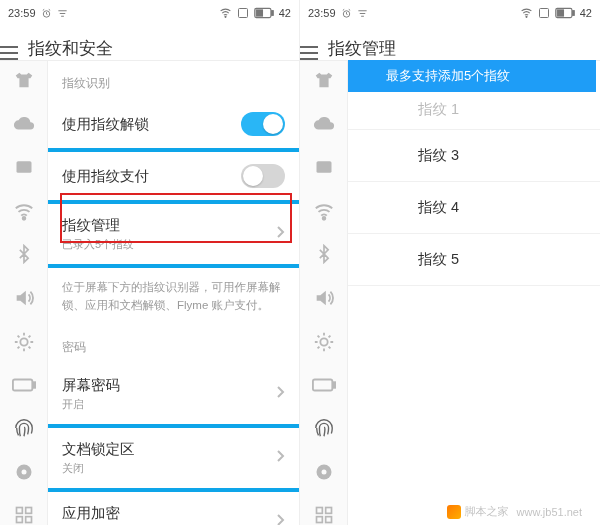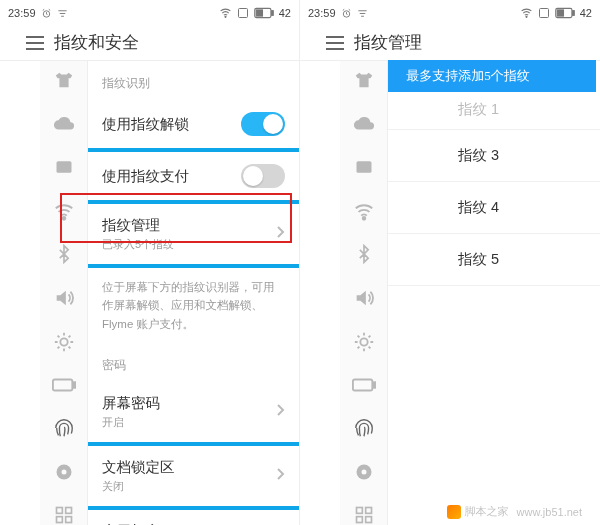--- a/index.html
+++ b/index.html
@@ -5,26 +5,26 @@
   * { box-sizing: border-box; margin: 0; padding: 0; font-family: "Microsoft YaHei", Arial, sans-serif; }
   body { background: #fff; width: 600px; height: 525px; overflow: hidden; position: relative; }
   .container { display: flex; width: 600px; height: 525px; }
   .phone { width: 300px; height: 525px; background: #fff; position: relative; border-right: 1px solid #eee; overflow: hidden; }
   .phone:last-child { border-right: none; }
 
   .statusbar { height: 25px; display: flex; align-items: center; justify-content: space-between; padding: 0 8px; font-size: 11px; color: #444; }
   .statusbar .sb-left, .statusbar .sb-right { display: flex; align-items: flex-end; gap: 5px; }
   .statusbar .sb-icon { color: #777; display: inline-flex; }
 
-  .titlebar { height: 36px; display: flex; align-items: center; padding: 0 26px; border-bottom: 1px solid #eee; }
+  .titlebar { height: 36px; display: flex; align-items: flex-end; padding: 0 0; border-bottom: 1px solid #eee; }
   .burger { width: 18px; height: 14px; display: flex; flex-direction: column; justify-content: space-between; margin-right: 10px; }
   .burger span { height: 2px; background: #666; display: block; }
   .titlebar .title { font-size: 17px; color: #333; font-weight: 400; }
 
-  .body { display: flex; height: calc(525px - 61px); margin-left: 40px; }
+  .body { display: flex; height: calc(525px - 61px); }
   .sidebar { width: 48px; background: #fafafa; border-right: 1px solid #eee; display: flex; flex-direction: column; align-items: center; padding-top: 8px; gap: 22px; }
   .sidebar .sicon { width: 24px; height: 24px; color: #b8b8b8; display: flex; align-items: center; justify-content: center; }
   .sidebar .sicon.active { color: #666; }
 
   .content { flex: 1; overflow-y: hidden; }
   .section-label { font-size: 12px; color: #9a9a9a; padding: 14px 14px 8px; }
   .row { padding: 12px 14px; border-bottom: 4px solid #0ea5e9; display: flex; align-items: center; justify-content: space-between; }
   .row .left { display: flex; flex-direction: column; }
   .row .r-title { font-size: 14.5px; color: #333; }
   .row .r-sub { font-size: 11px; color: #9a9a9a; margin-top: 2px; }
@@ -348,21 +348,21 @@
             <svg width="20" height="20" viewBox="0 0 24 24" fill="none" stroke="currentColor" stroke-width="2">
               <rect x="3" y="3" width="7" height="7"></rect>
               <rect x="14" y="3" width="7" height="7"></rect>
               <rect x="3" y="14" width="7" height="7"></rect>
               <rect x="14" y="14" width="7" height="7"></rect>
             </svg>
           </div>
       </div>
 
       <div class="content" style="position:relative; margin-top:-1px;">
-        <div class="banner" style="position:absolute; left:-48px; right:4px; top:0;font-family:Liberation Serif, serif;">最多支持添加5个指纹</div>
+        <div class="banner" style="position:absolute; left:-48px; right:4px; top:0;">最多支持添加5个指纹</div>
         <div style="height:30px;"></div>
         <div class="fp-row gray">指纹 1</div>
         <div class="fp-row">指纹 3</div>
         <div class="fp-row">指纹 4</div>
         <div class="fp-row">指纹 5</div>
       </div>
     </div>
   </div>
 </div>
 

